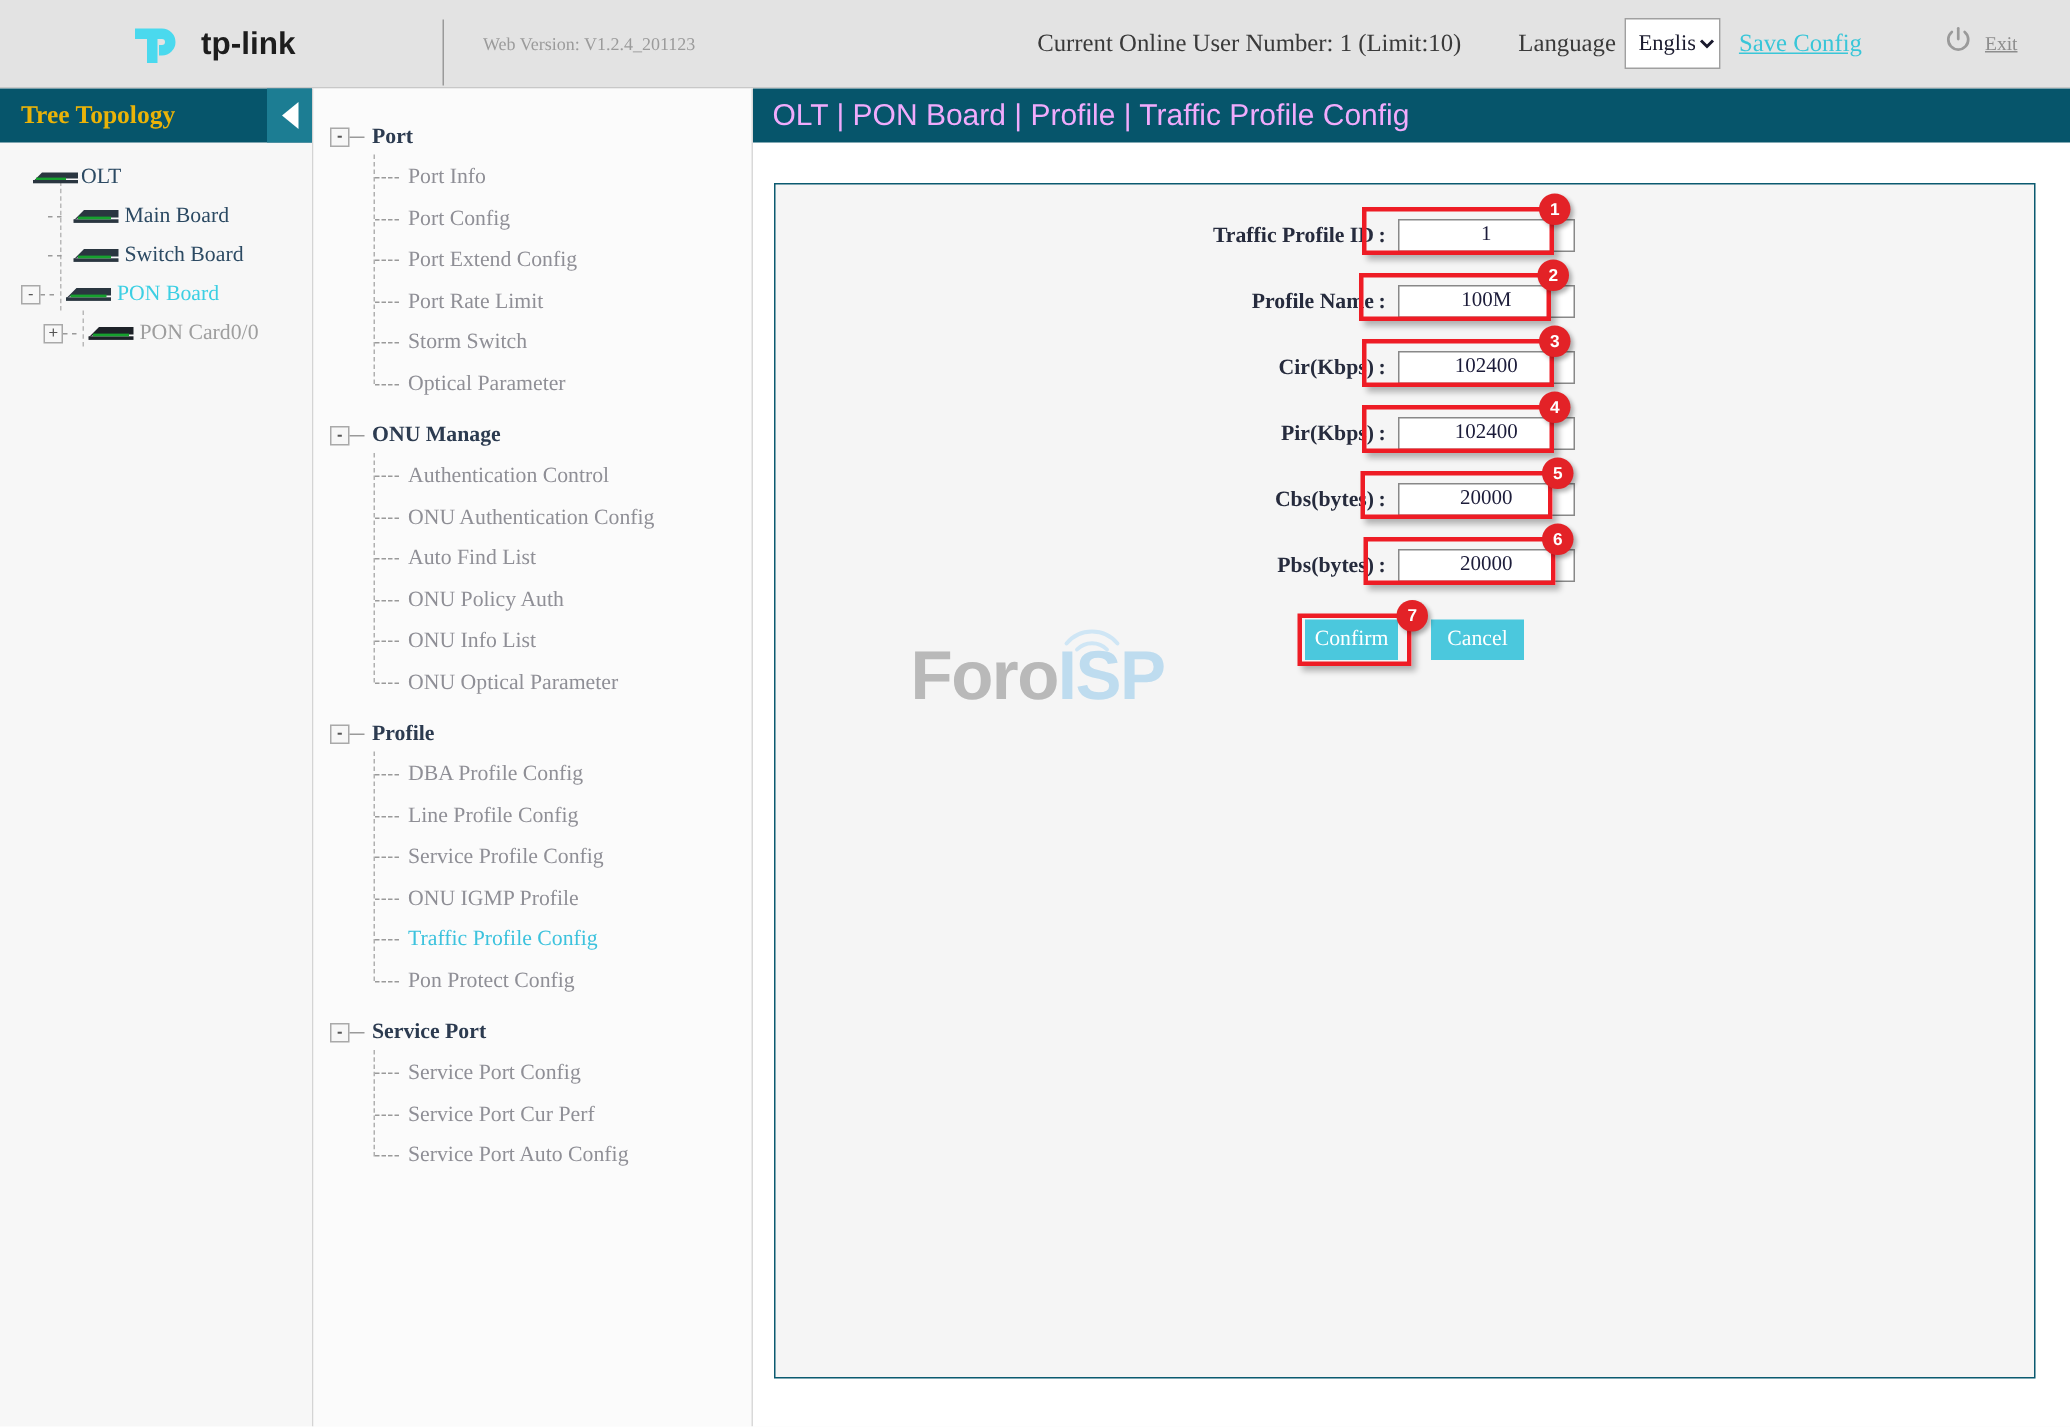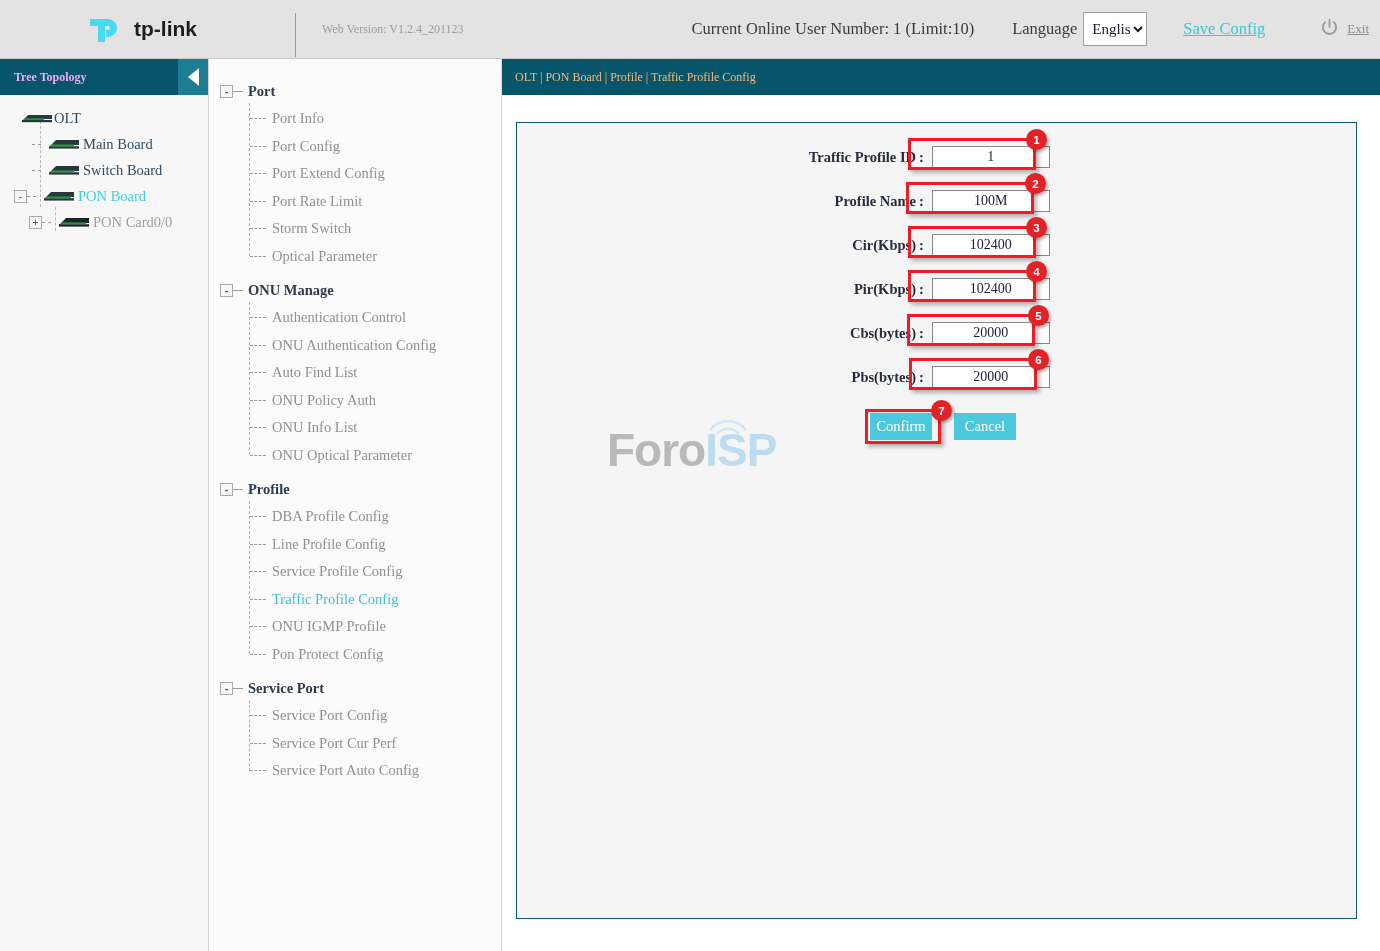--- a/index.html
+++ b/index.html
@@ -44,21 +44,21 @@
     margin-left: 6px;
     width: 64px; height: 34px;
     font-family: "Liberation Serif", serif;
     font-size: 15px;
     background: #ffffff;
     border: 1px solid #a0a0a0;
     padding-left: 4px;
     color: #1a1a2e;
   }
   .save-config {
-    margin-left: 36px;
+    margin-left: 12px;
     font-size: 16.5px; color: #39c6d8;
     text-decoration: underline;
     cursor: pointer;
   }
   .exit-group {
     margin-left: 55px;
     display: flex; align-items: center; gap: 8px;
   }
   .power-icon { display: block; }
   .exit-link {
@@ -75,21 +75,21 @@
     background: #f7f7f7;
     border-right: 1px solid #d4d4d4;
     position: relative;
   }
   .sidebar-head {
     height: 36px; background: #06556b;
     display: flex; align-items: center; justify-content: space-between;
     padding: 0 0 0 14px;
   }
   .sidebar-title {
-    color: #f0abfc; font-weight: bold; font-size: 12px;
+    color: #eab308; font-weight: bold; font-size: 17px;
     font-family: "Liberation Serif", serif;
   }
   .collapse-btn {
     width: 30px; height: 36px; background: #1c7d93;
     display: flex; align-items: center; justify-content: center;
     cursor: pointer;
   }
   .tri-left {
     width: 0; height: 0;
     border-top: 9px solid transparent;
@@ -160,23 +160,23 @@
 
   
   .content {
     flex: 1; height: 892px;
     background: #ffffff;
     padding: 0;
     position: relative;
   }
   .breadcrumb {
     height: 36px; background: #06556b;
-    color: #fdba74; font-size: 12px;
+    color: #f0abfc; font-size: 20px;
     display: flex; align-items: center; padding-left: 13px;
-    font-family: Liberation Serif, serif;
+    font-family: Liberation Sans, sans-serif;
   }
   .panel {
     position: absolute;
     left: 14px; top: 63px;
     width: 841px; height: 797px;
     background: #f5f5f5;
     border: 1px solid #0b5a70;
   }
   .watermark {
     position: absolute; left: 90px; top: 300px;
@@ -440,27 +440,27 @@
             <span class="txt">DBA Profile Config</span>
           </div>
         <div class="menu-item">
             <span class="lead"></span>
             <span class="txt">Line Profile Config</span>
           </div>
         <div class="menu-item">
             <span class="lead"></span>
             <span class="txt">Service Profile Config</span>
           </div>
+        <div class="menu-item">
+            <span class="lead"></span>
+            <span class="txt">ONU IGMP Profile</span>
+          </div>
         <div class="menu-item active">
             <span class="lead"></span>
             <span class="txt">Traffic Profile Config</span>
-          </div>
-        <div class="menu-item">
-            <span class="lead"></span>
-            <span class="txt">ONU IGMP Profile</span>
           </div>
         <div class="menu-item">
             <span class="lead"></span>
             <span class="txt">Pon Protect Config</span>
           </div>
       </div>
     </div>
 
     <div class="menu-group">
       <div class="menu-group-head">

